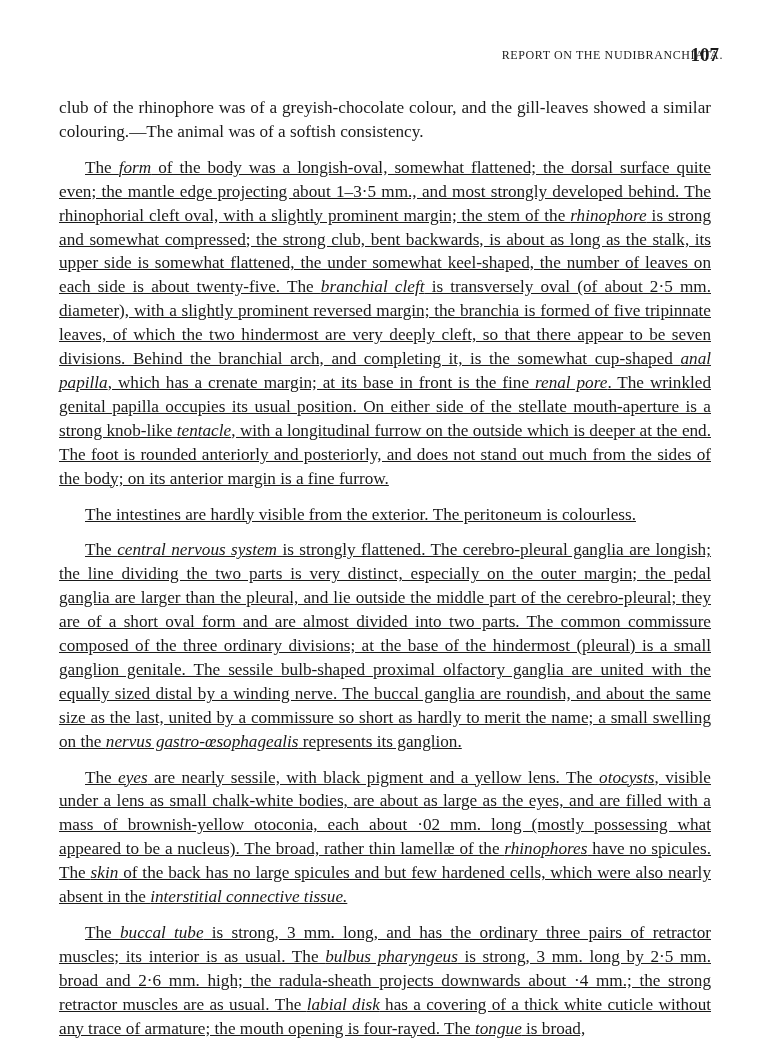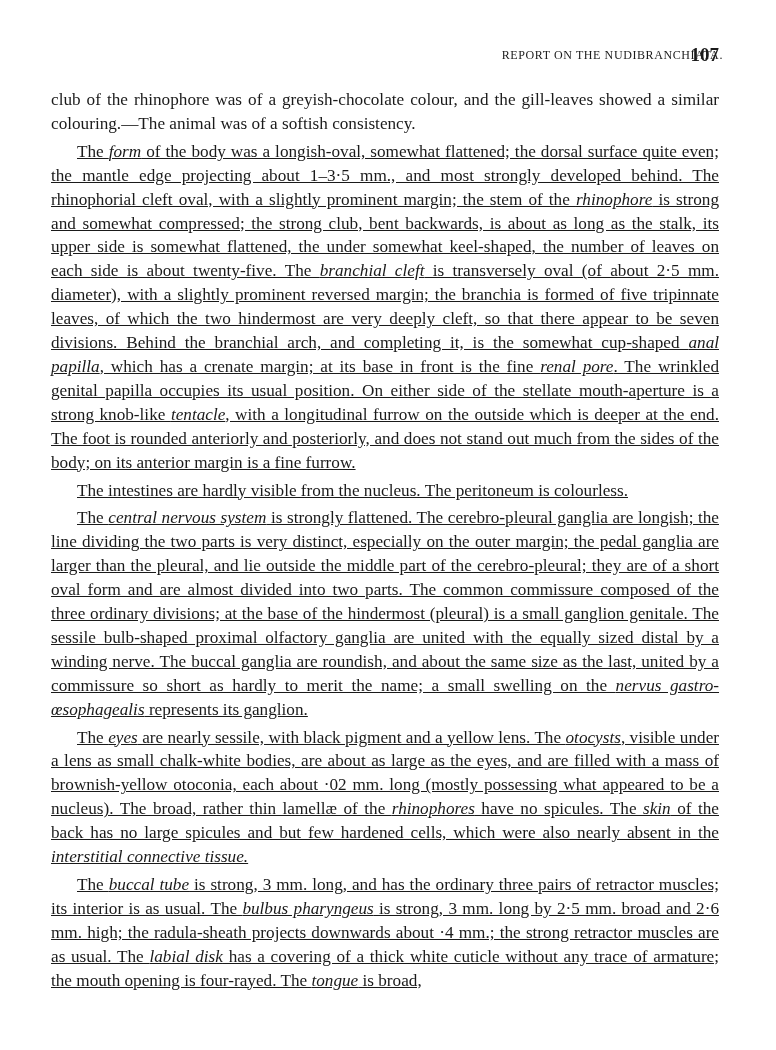--- a/index.html
+++ b/index.html
@@ -4,32 +4,32 @@
 <style>
   html, body { margin: 0; padding: 0; background: #ffffff; }
   body { width: 776px; height: 1050px; position: relative; overflow: hidden;
          font-family: "Liberation Serif", "DejaVu Serif", serif; color: #1a1a1a; }
   .header { position: absolute; top: 44px; left: 47px; width: 676px; height: 24px; }
   .running-title { position: absolute; left: 0; right: 0; text-align: right;
          font-size: 12px; letter-spacing: 0.6px; top: 4px; }
   .page-number { position: absolute; right: 4px; top: 0; font-size: 19px; font-weight: bold; }
   .body { position: absolute; top: 84px; left: 47px; width: 676px;
           font-size: 17.2px; line-height: 23.9px; text-align: justify; }
-  .body p { margin: 4px; }
+  .body p { margin: 12px; }
   .body p.indent { text-indent: 26px; text-decoration: underline; }
   .body i { font-style: italic; }
 </style>
 </head>
 <body>
 
 <div class="header">
   <span class="running-title">REPORT ON THE NUDIBRANCHIATA.</span>
   <span class="page-number">107</span>
 </div>
 
 <div class="body">
   <p><span>club of the rhinophore was of a greyish-chocolate colour, and the gill-leaves showed a similar colouring.—The animal was of a softish consistency.</span></p>
   <p class="indent"><span>The </span><i>form</i><span> of the body was a longish-oval, somewhat flattened; the dorsal surface quite even; the mantle edge projecting about 1–3·5 mm., and most strongly developed behind. The rhinophorial cleft oval, with a slightly prominent margin; the stem of the </span><i>rhinophore</i><span> is strong and somewhat compressed; the strong club, bent backwards, is about as long as the stalk, its upper side is somewhat flattened, the under somewhat keel-shaped, the number of leaves on each side is about twenty-five. The </span><i>branchial cleft</i><span> is transversely oval (of about 2·5 mm. diameter), with a slightly prominent reversed margin; the branchia is formed of five tripinnate leaves, of which the two hindermost are very deeply cleft, so that there appear to be seven divisions. Behind the branchial arch, and completing it, is the somewhat cup-shaped </span><i>anal papilla</i><span>, which has a crenate margin; at its base in front is the fine </span><i>renal pore</i><span>. The wrinkled genital papilla occupies its usual position. On either side of the stellate mouth-aperture is a strong knob-like </span><i>tentacle</i><span>, with a longitudinal furrow on the outside which is deeper at the end. The foot is rounded anteriorly and posteriorly, and does not stand out much from the sides of the body; on its anterior margin is a fine furrow.</span></p>
-  <p class="indent"><span>The intestines are hardly visible from the nucleus. The peritoneum is colourless.</span></p>
+  <p class="indent"><span>The intestines are hardly visible from the exterior. The peritoneum is colourless.</span></p>
   <p class="indent"><span>The </span><i>central nervous system</i><span> is strongly flattened. The cerebro-pleural ganglia are longish; the line dividing the two parts is very distinct, especially on the outer margin; the pedal ganglia are larger than the pleural, and lie outside the middle part of the cerebro-pleural; they are of a short oval form and are almost divided into two parts. The common commissure composed of the three ordinary divisions; at the base of the hindermost (pleural) is a small ganglion genitale. The sessile bulb-shaped proximal olfactory ganglia are united with the equally sized distal by a winding nerve. The buccal ganglia are roundish, and about the same size as the last, united by a commissure so short as hardly to merit the name; a small swelling on the </span><i>nervus gastro-œsophagealis</i><span> represents its ganglion.</span></p>
   <p class="indent"><span>The </span><i>eyes</i><span> are nearly sessile, with black pigment and a yellow lens. The </span><i>otocysts</i><span>, visible under a lens as small chalk-white bodies, are about as large as the eyes, and are filled with a mass of brownish-yellow otoconia, each about ·02 mm. long (mostly possessing what appeared to be a nucleus). The broad, rather thin lamellæ of the </span><i>rhinophores</i><span> have no spicules. The </span><i>skin</i><span> of the back has no large spicules and but few hardened cells, which were also nearly absent in the </span><i>interstitial connective tissue.</i></p>
   <p class="indent"><span>The </span><i>buccal tube</i><span> is strong, 3 mm. long, and has the ordinary three pairs of retractor muscles; its interior is as usual. The </span><i>bulbus pharyngeus</i><span> is strong, 3 mm. long by 2·5 mm. broad and 2·6 mm. high; the radula-sheath projects downwards about ·4 mm.; the strong retractor muscles are as usual. The </span><i>labial disk</i><span> has a covering of a thick white cuticle without any trace of armature; the mouth opening is four-rayed. The </span><i>tongue</i><span> is broad,</span></p>
 </div>
 
 </body></html>

